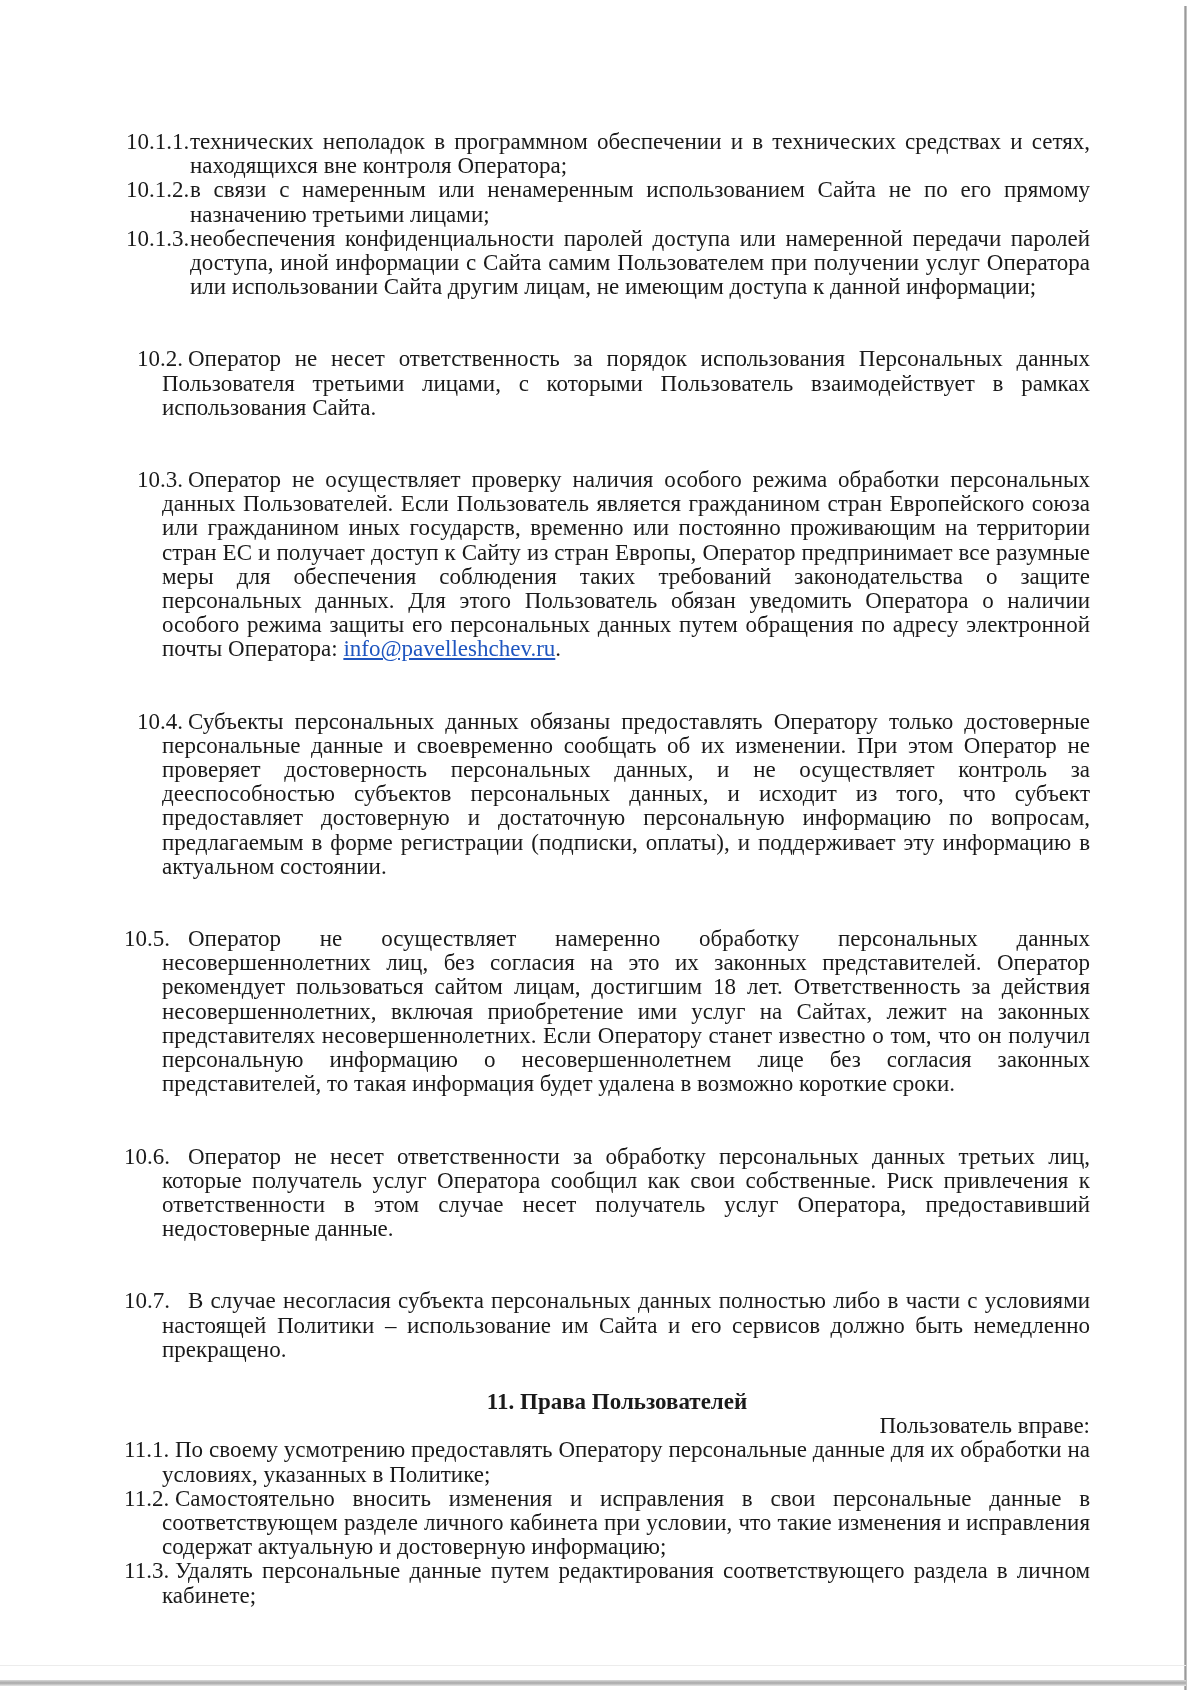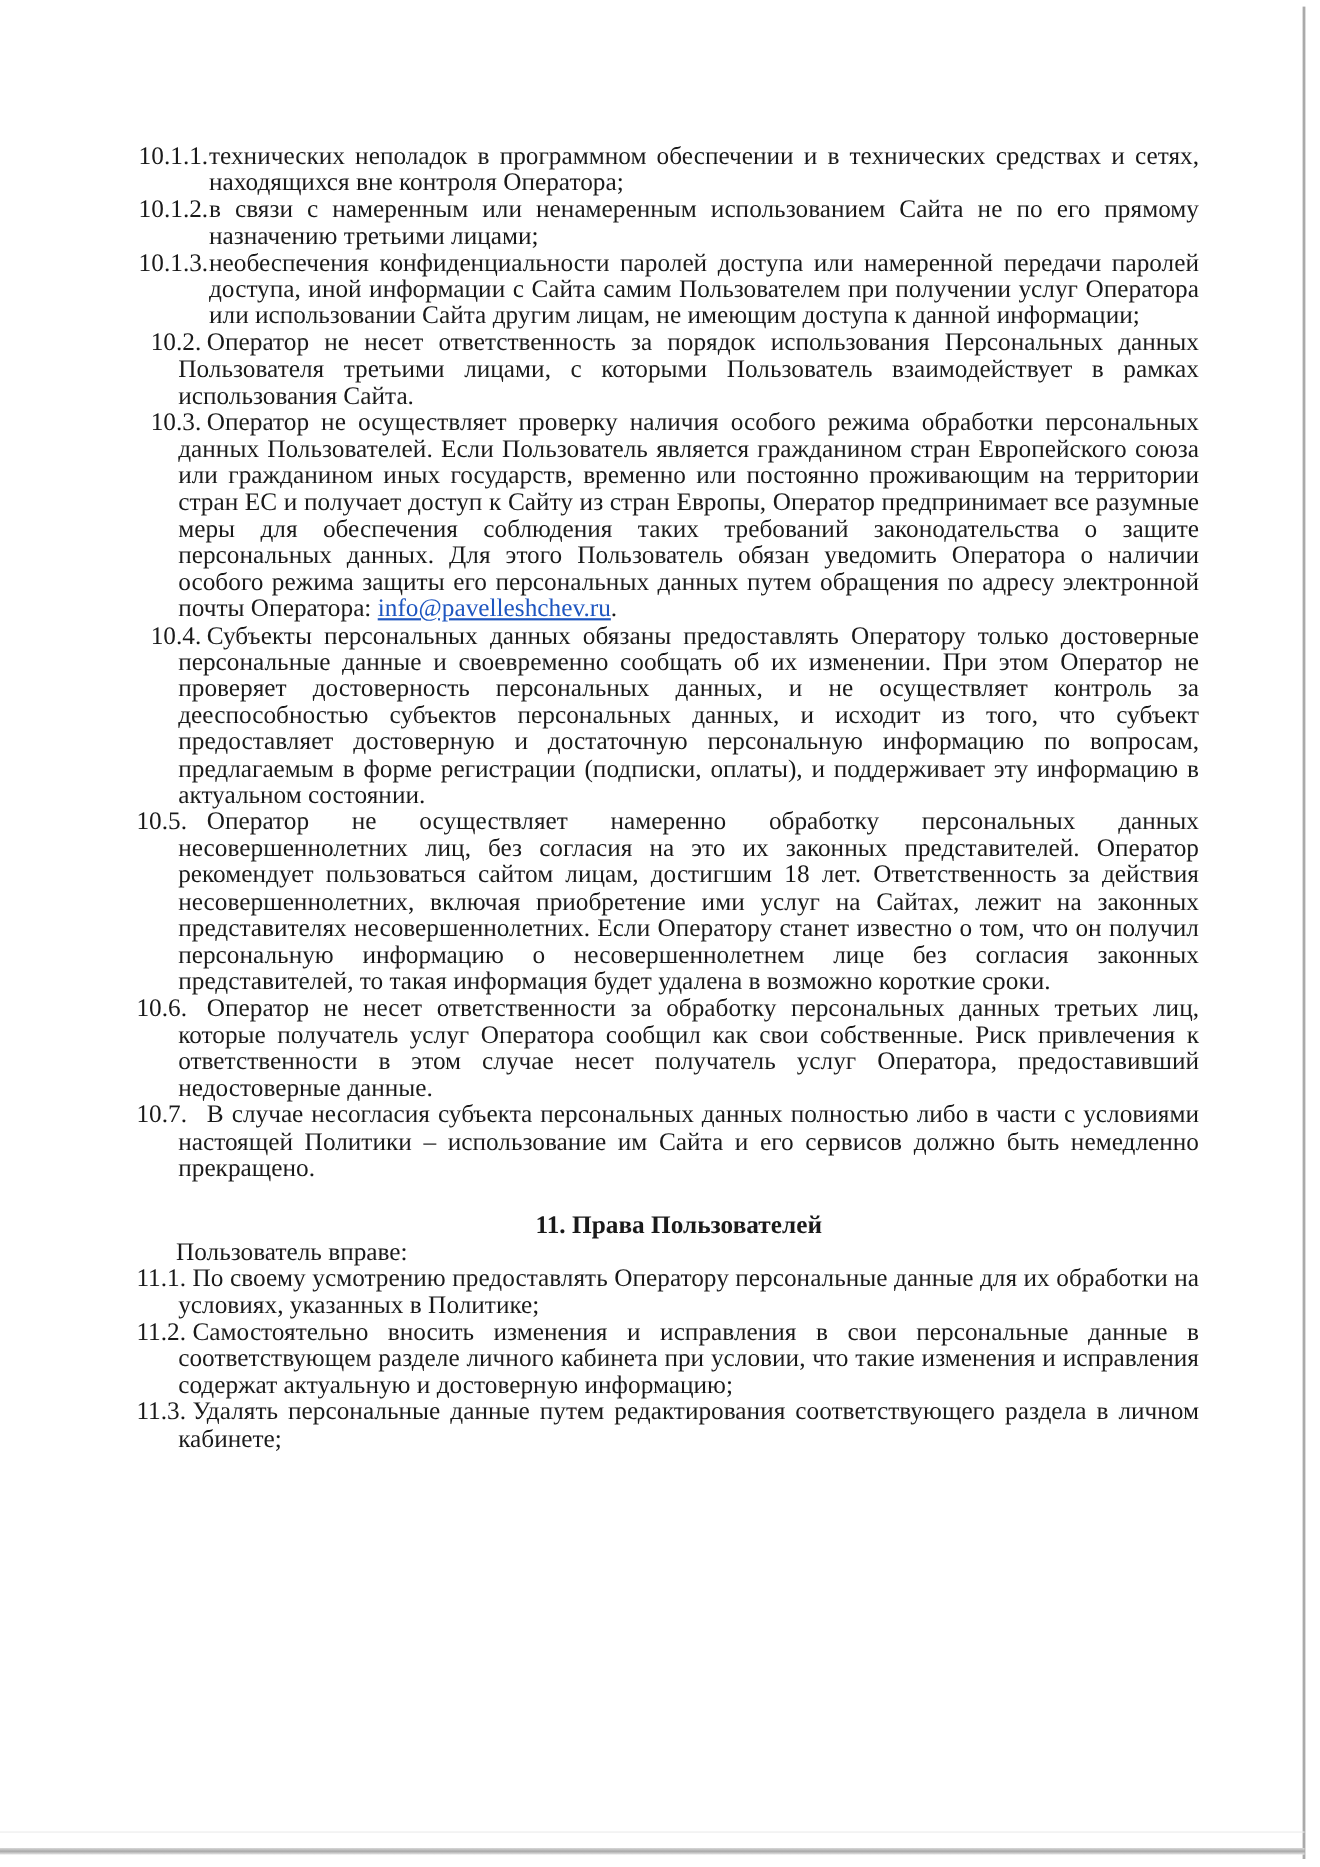--- a/index.html
+++ b/index.html
@@ -25,27 +25,27 @@
       font-size: 23px; line-height: 24.2px;
     }
     .item { position: relative; text-align: justify; }
     .item .num { position: absolute; top: 0; white-space: nowrap; }
     .item .text { display: block; }
     
     .lvl3 { padding-left: 66px; }
     .lvl3 .num { left: 2px; }
     .lvl2b { padding-left: 38px; }
     .lvl2b .num { left: 0; }
-    .lvl2b .text { text-indent: 0; }
+    .lvl2b .text { text-indent: 0; margin-top: 48px; }
     .link { color: #1f56c0; text-decoration: underline; }
     .heading {
       text-align: center; font-weight: bold; margin-top: 28px; margin-bottom: 0;
       padding-left: 20px;
     }
-    .intro { padding-left: 36px; }
+    .intro { padding-left: 36px; text-align: right; }
     .sec11 { padding-left: 38px; }
     .sec11 .num { left: 0; }
   </style>
 </head>
 <body>
 
 <div class="page-edge-right"></div>
 <div class="page-edge-bottom-faint"></div>
 <div class="page-edge-bottom"></div>
 

